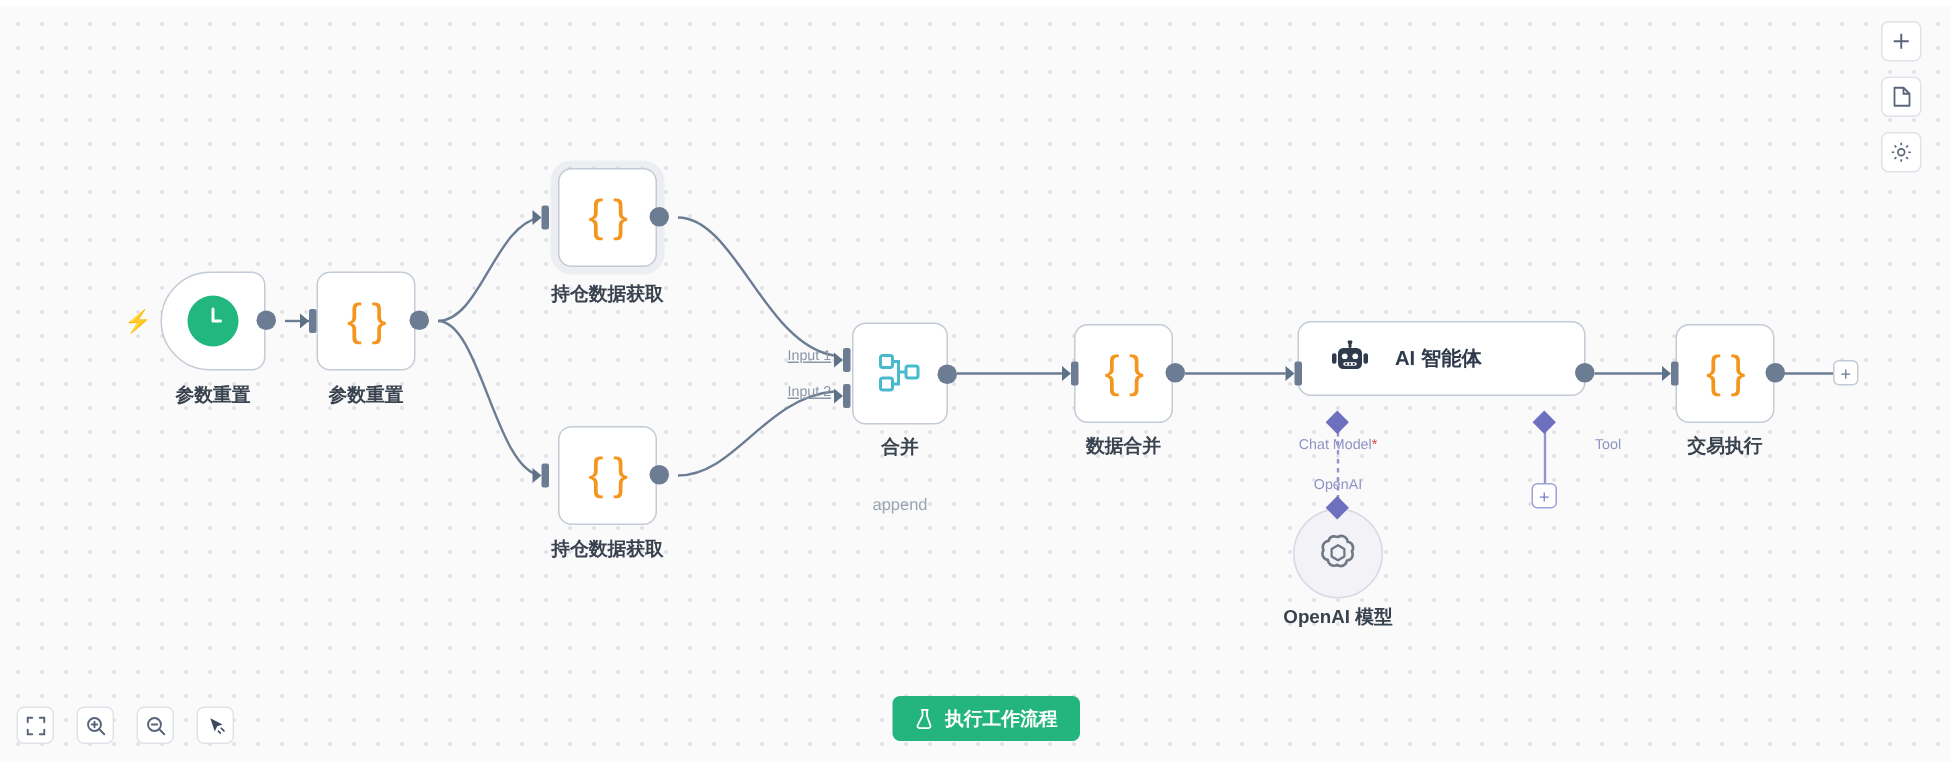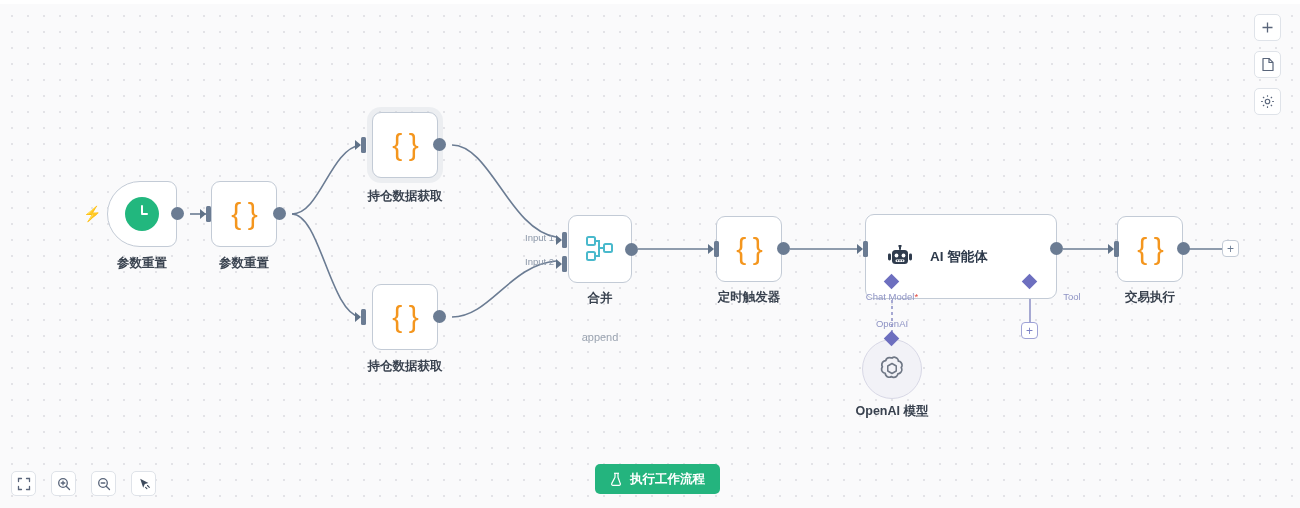--- a/index.html
+++ b/index.html
@@ -72,26 +72,26 @@
     background: #6b7c93; z-index: 7;
   }
   .inport { position: absolute; z-index: 7; display: flex; align-items: center; }
   .inport .tri {
     width: 0; height: 0; border-top: 5px solid transparent;
     border-bottom: 5px solid transparent; border-left: 6px solid #5f7187;
   }
   .inport .bar { width: 5px; height: 16px; background: #6b7c93; border-radius: 1.5px; }
 
   .portlabel {
-    position: absolute; font-size: 9.5px; color: #8b97a8; z-index: 7; white-space: nowrap;
+    position: absolute; font-size: 9.5px; color: #8b97a8; z-index: 7; white-space: nowrap; text-decoration: underline;
   }
 
   
   #n-agent {
-    position: absolute; left: 865px; top: 214px; width: 192px; height: 85px; z-index: 5;
+    position: absolute; left: 865px; top: 214px; width: 192px; height: 50px; z-index: 5;
     background: #fff; border: 1.3px solid #c3cbd6; border-radius: 9px;
     display: flex; align-items: center; padding-left: 20px; gap: 16px;
   }
   #n-agent .agname { font-size: 13.5px; font-weight: 600; color: #2e3a4b; }
 
   .diamond {
     position: absolute; width: 11px; height: 11px; background: #6d6fbf;
     transform: rotate(45deg); z-index: 8;
   }
   .difflabel {
@@ -231,21 +231,21 @@
   <div class="sublabel" style="left:600px; top:305px;margin-top:26px;">append</div>
 
   <div class="inport" style="left:708px; top:241px;">
     <span class="tri"></span>
       <span class="bar"></span>
   </div>
   <div class="node sq" style="left:716px; top:216px;">
     <span class="braces">{&nbsp;}</span>
   </div>
   <div class="outdot" style="left:777px; top:242px;"></div>
-  <div class="nodelabel" style="left:749px; top:289px;">定时触发器</div>
+  <div class="nodelabel" style="left:749px; top:289px;">数据合并</div>
 
   <div class="inport" style="left:857px; top:241px;">
     <span class="tri"></span>
       <span class="bar"></span>
   </div>
   <div id="n-agent">
     <svg width="28" height="24" viewBox="0 0 28 24">
       <g fill="#2f3b4d">
         <rect x="6" y="5" width="16" height="14" rx="3.5"></rect>
         <rect x="13" y="0.5" width="2" height="4.5" rx="1"></rect>

